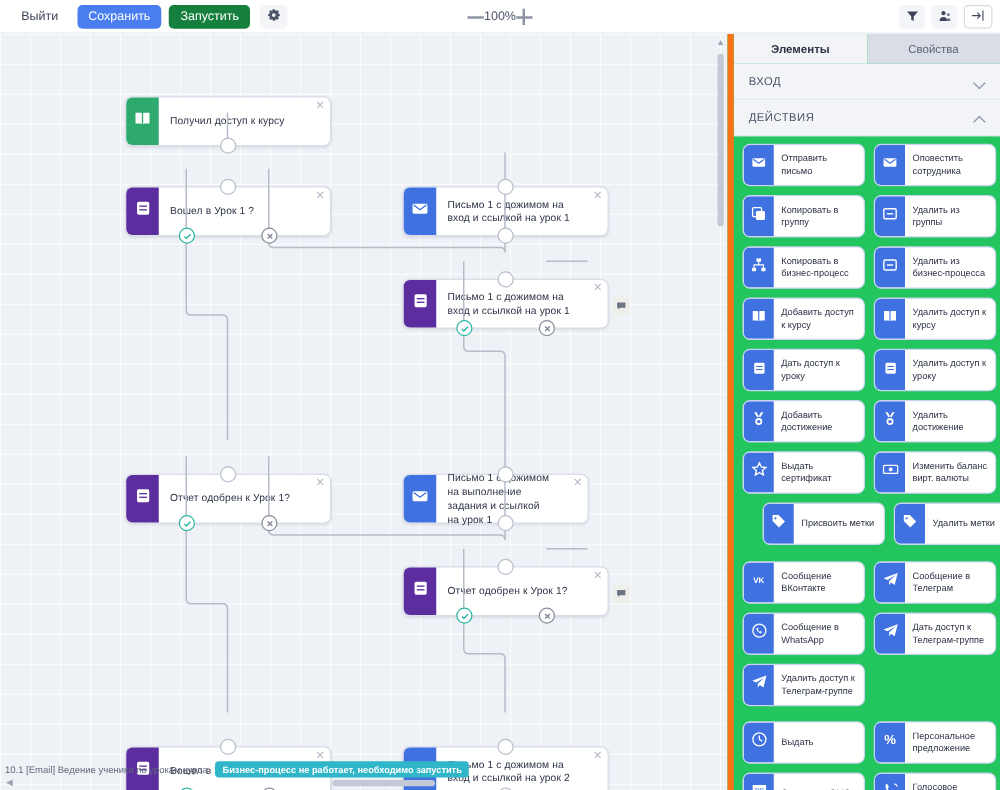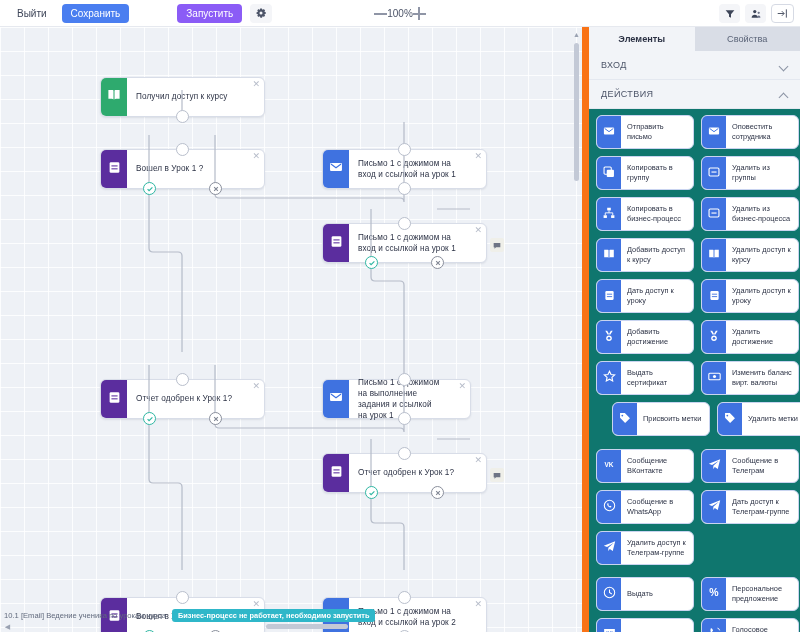--- a/index.html
+++ b/index.html
@@ -19,21 +19,21 @@
     display: flex; align-items: center; z-index: 40;
   }
   .tb-left { display: flex; align-items: center; gap: 6px; padding-left: 8px; }
   .tb-btn {
     height: 19px; border-radius: 4px; font-size: 10px; line-height: 19px;
     padding: 0 9px; border: none; cursor: pointer; white-space: nowrap;
     font-family: "Liberation Sans", sans-serif;
   }
   .tb-exit { background: transparent; color: #3d4558; }
   .tb-save { background: #4a7ef0; color: #fff; }
-  .tb-run  { background: #8b5cf6; color: #fff; margin-left: 42px; }
+  .tb-run  { background: #15803d; color: #fff; }
   .tb-gear {
     width: 22px; height: 19px; background: #f4f5f8; border-radius: 4px;
     display: flex; align-items: center; justify-content: center; cursor: pointer;
     margin-left: 2px;
   }
   .tb-center {
     position: absolute; left: 0; right: 0; top: 0; height: 27px;
     display: flex; align-items: center; justify-content: center; gap: 12px;
     pointer-events: none;
   }
@@ -143,21 +143,21 @@
   }
   .status-text { font-size: 7.6px; color: #616a7d; white-space: nowrap; }
   .status-badge {
     background: #2fb7c9; color: #fff; font-size: 7.4px; font-weight: bold;
     border-radius: 3px; padding: 2px 6px; white-space: nowrap; pointer-events:auto;
   }
 
   
   .panel {
     position: absolute; right: 0; top: 27px; width: 218px; height: 605px;
-    background: #0f766e; border-left: 7px solid #f97316; overflow: hidden;
+    background: #22c55e; border-left: 5px solid #f97316; overflow: hidden;
   }
   .panel-tabs { display: flex; height: 24px; }
   .ptab {
     flex: 1; font-size: 9.2px; display: flex; align-items: center; justify-content: center;
     cursor: pointer; color: #5b6478; background: #d9dde6;
   }
   .ptab.active { background: #f2f4f8; color: #2d3346; font-weight: bold; }
   .sect {
     height: 29px; display: flex; align-items: center; justify-content: space-between;
     padding: 0 12px; background: #f2f4f8; border-bottom: 1px solid #e4e8f0;

